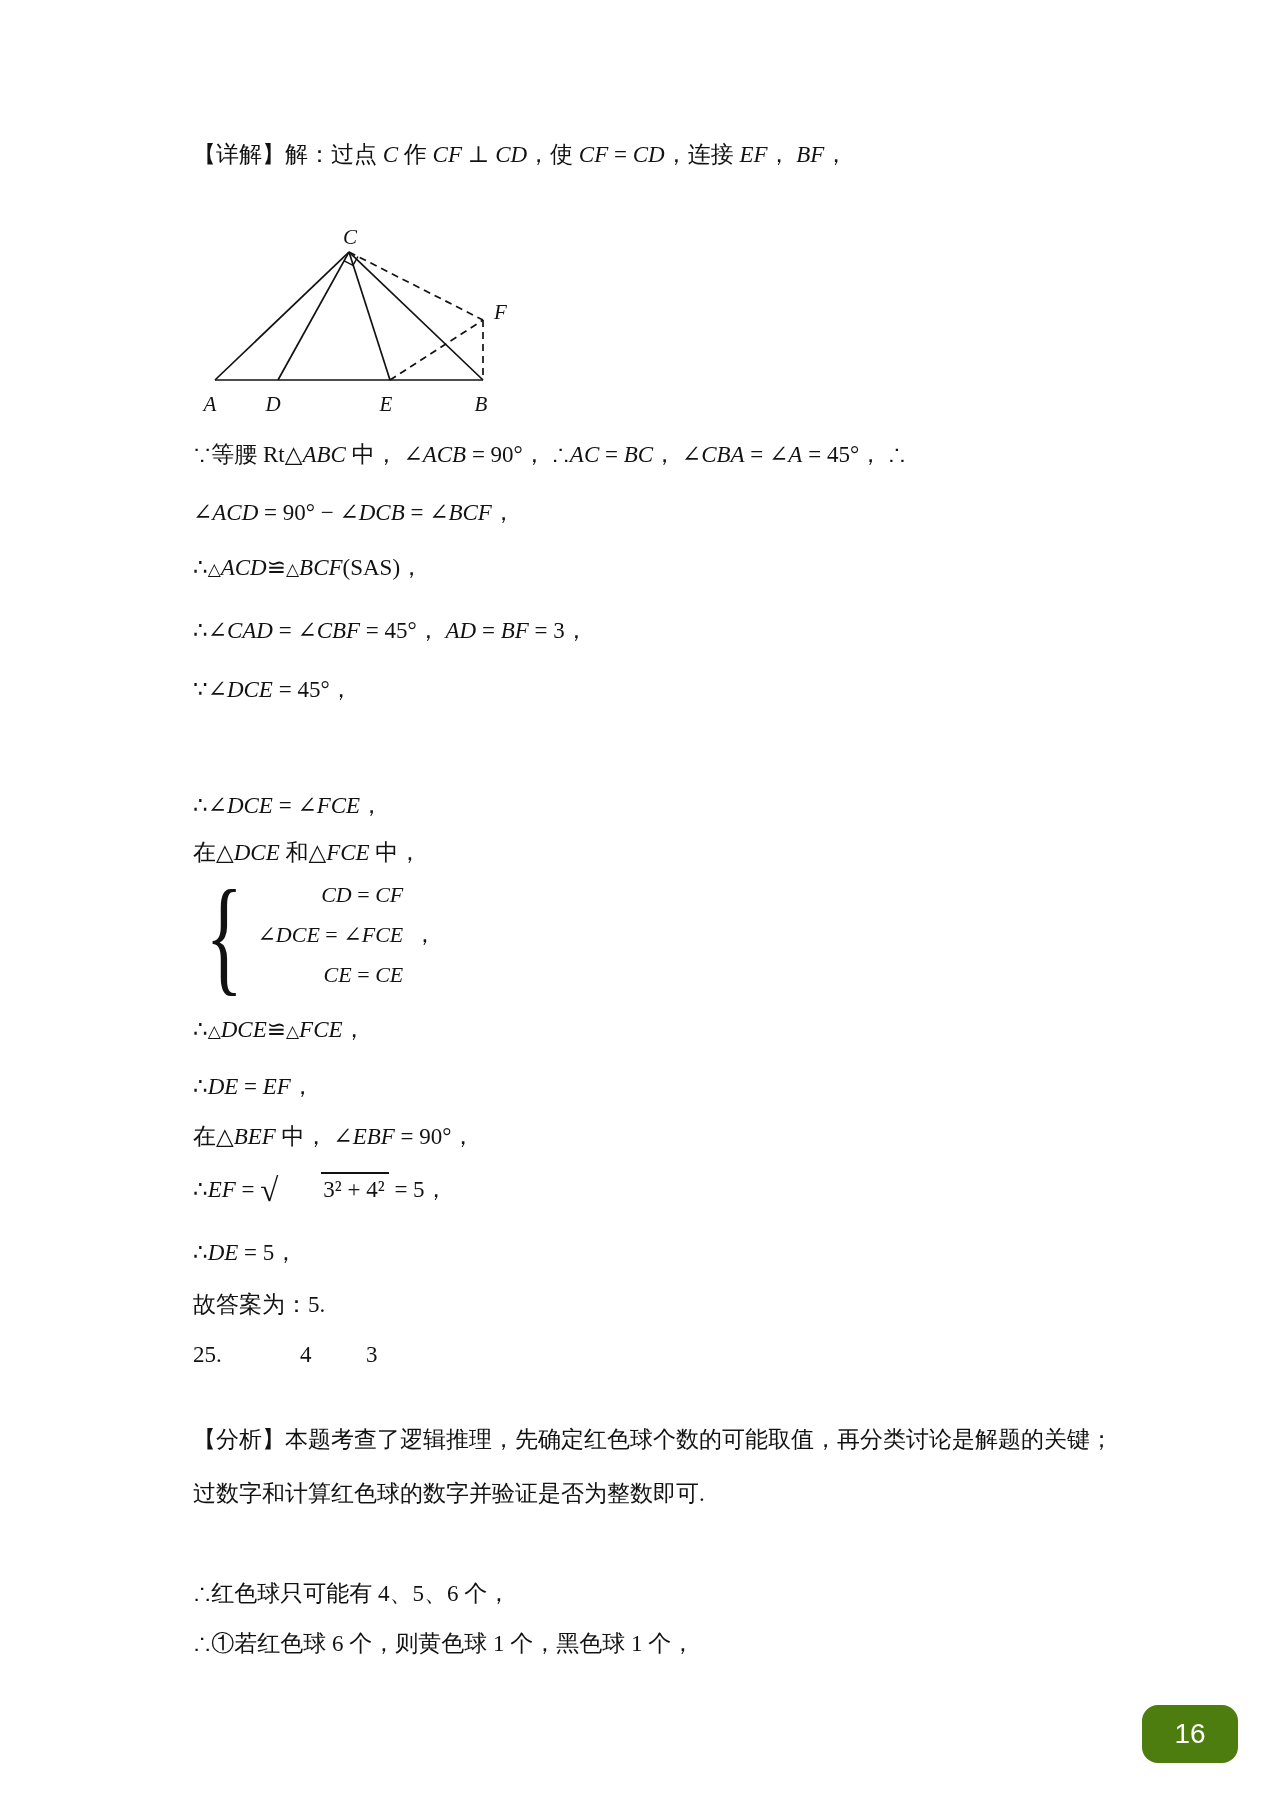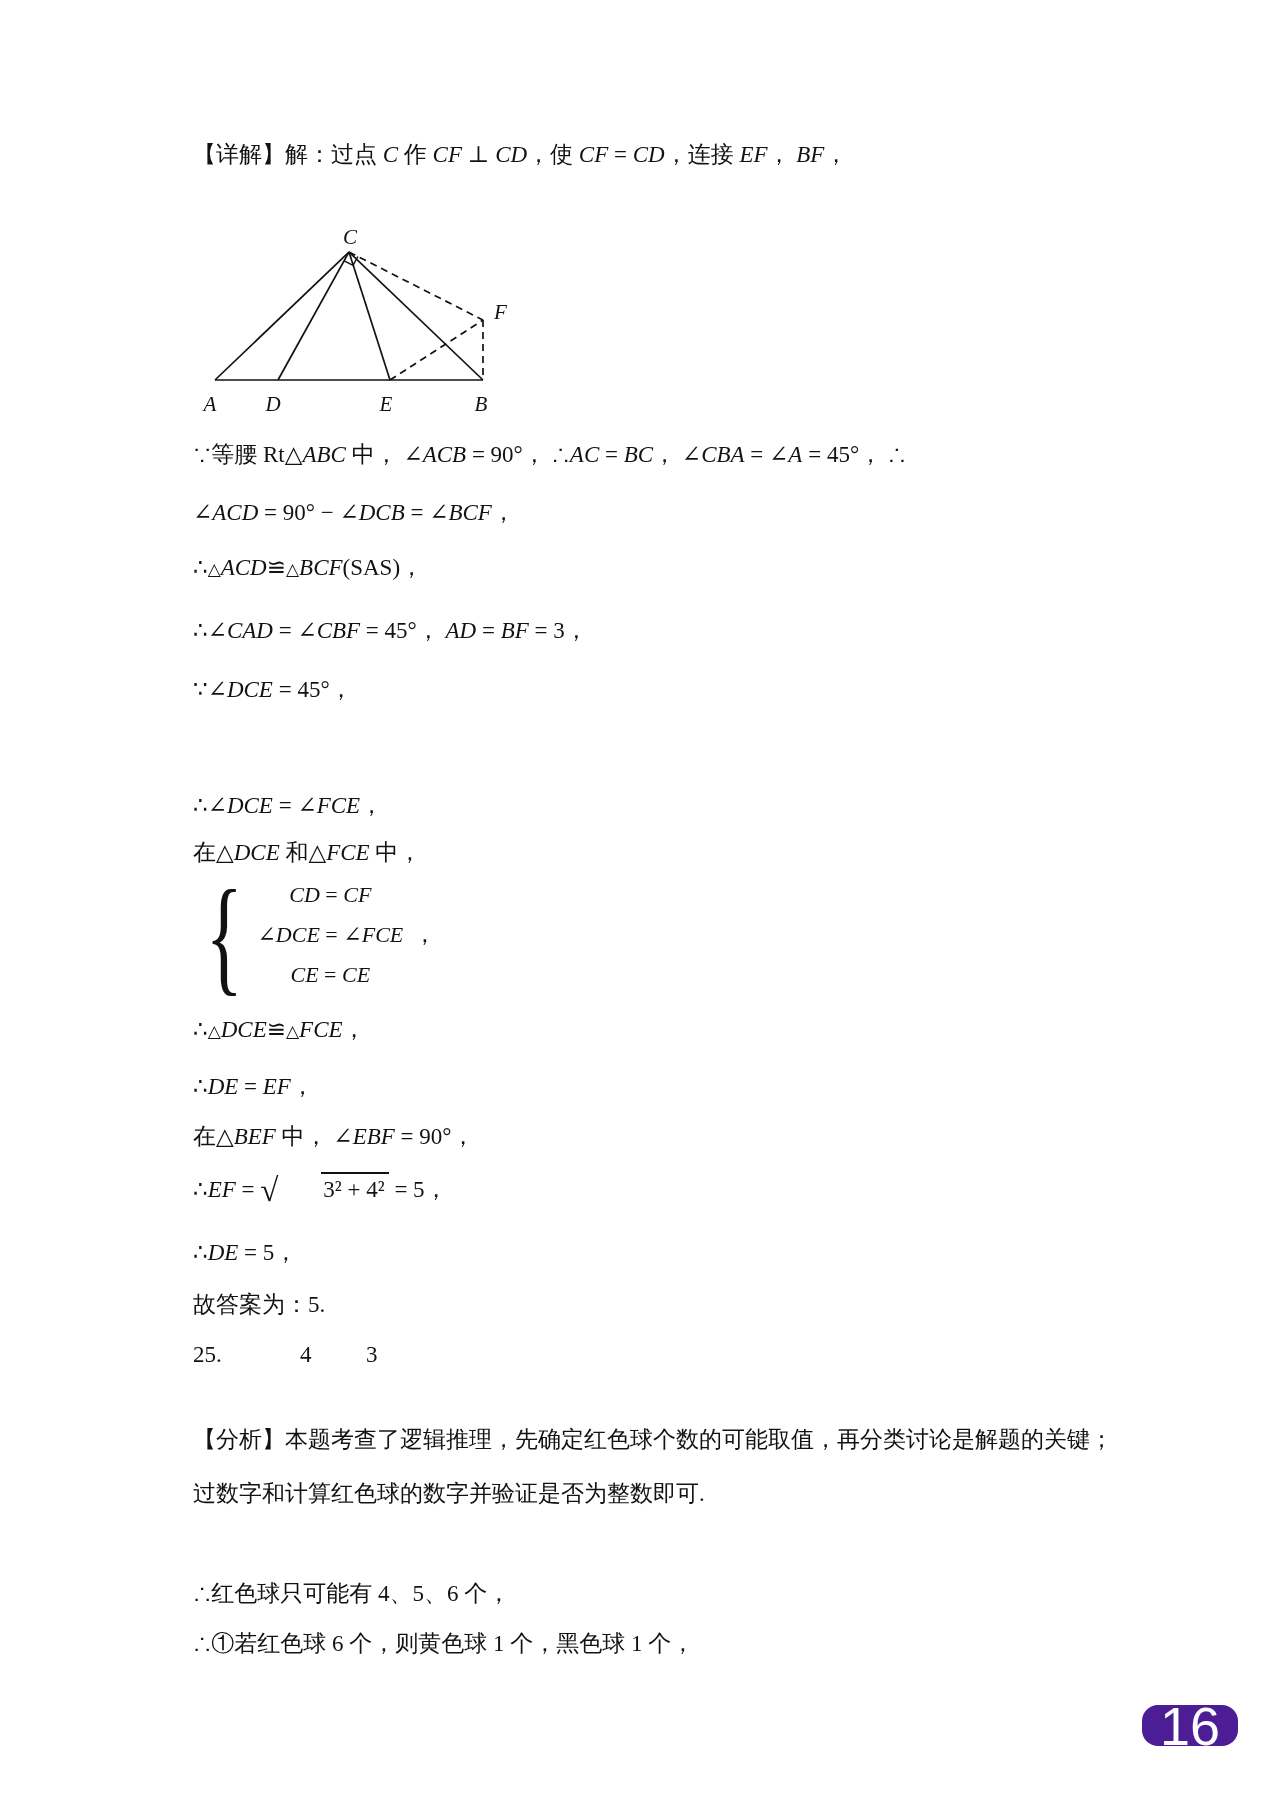--- a/index.html
+++ b/index.html
@@ -5,31 +5,31 @@
   html,body{margin:0;padding:0;background:#ffffff;}
   .page{position:relative;width:1280px;height:1810px;background:#ffffff;overflow:hidden;
         font-family:"Liberation Serif","DejaVu Serif",serif;color:#121212;}
   .line{position:absolute;left:193px;font-size:23px;line-height:30px;white-space:nowrap;}
   .v{font-style:italic;}
   .sm{font-size:17px;}
   .q-num{display:inline-block;width:107px;}
   .ans{display:inline-block;width:66px;}
   .system{display:flex;align-items:center;}
   .brace{font-size:130px;font-weight:300;line-height:1;transform:scaleX(.6);transform-origin:center;margin-right:2px;}
-  .sys-rows{display:flex;flex-direction:column;text-align:center;}
+  .sys-rows{display:flex;flex-direction:column;text-align:right;}
   .sys-row{line-height:40px;font-size:22px;}
   .sys-comma{margin-left:10px;font-size:23px;}
   .sqsym{display:inline-block;font-size:33px;line-height:20px;vertical-align:-4px;margin-right:-2px;}
   .sqbody{display:inline-block;border-top:2px solid #121212;padding:1px 4px 0 2px;margin-left:45px;}
   .fig{position:absolute;left:180px;top:215px;}
   .fig text{font-size:21px;font-style:italic;fill:#121212;font-family:"Liberation Serif","DejaVu Serif",serif;}
   .footer{position:absolute;top:1825px;left:0;width:1280px;text-align:center;font-size:21px;}
-  .badge{position:absolute;left:1142px;top:1705px;width:96px;height:41px;background:#4c1d95;
+  .badge{position:absolute;left:1142px;top:1705px;width:96px;height:58px;background:#4d7c0f;
          border-radius:16px;color:#fdfdfd;font-family:"Liberation Sans","DejaVu Sans",sans-serif;
-         font-size:54px;display:flex;align-items:center;justify-content:center;}
+         font-size:28px;display:flex;align-items:center;justify-content:center;}
 </style>
 </head>
 <body>
 
 <div class="page">
 
   <div class="line" style="top:140px"><span>【详解】解：过点 </span><span class="v">C</span><span> 作 </span><span class="v">CF</span><span> ⊥ </span><span class="v">CD</span><span>，使 </span><span class="v">CF</span><span> = </span><span class="v">CD</span><span>，连接 </span><span class="v">EF</span><span>， </span><span class="v">BF</span><span>，</span></div>
 
   <svg class="fig" width="350" height="210" viewBox="0 0 350 210">
     <line x1="35" y1="165" x2="303" y2="165" stroke="#121212" stroke-width="1.7"></line>

